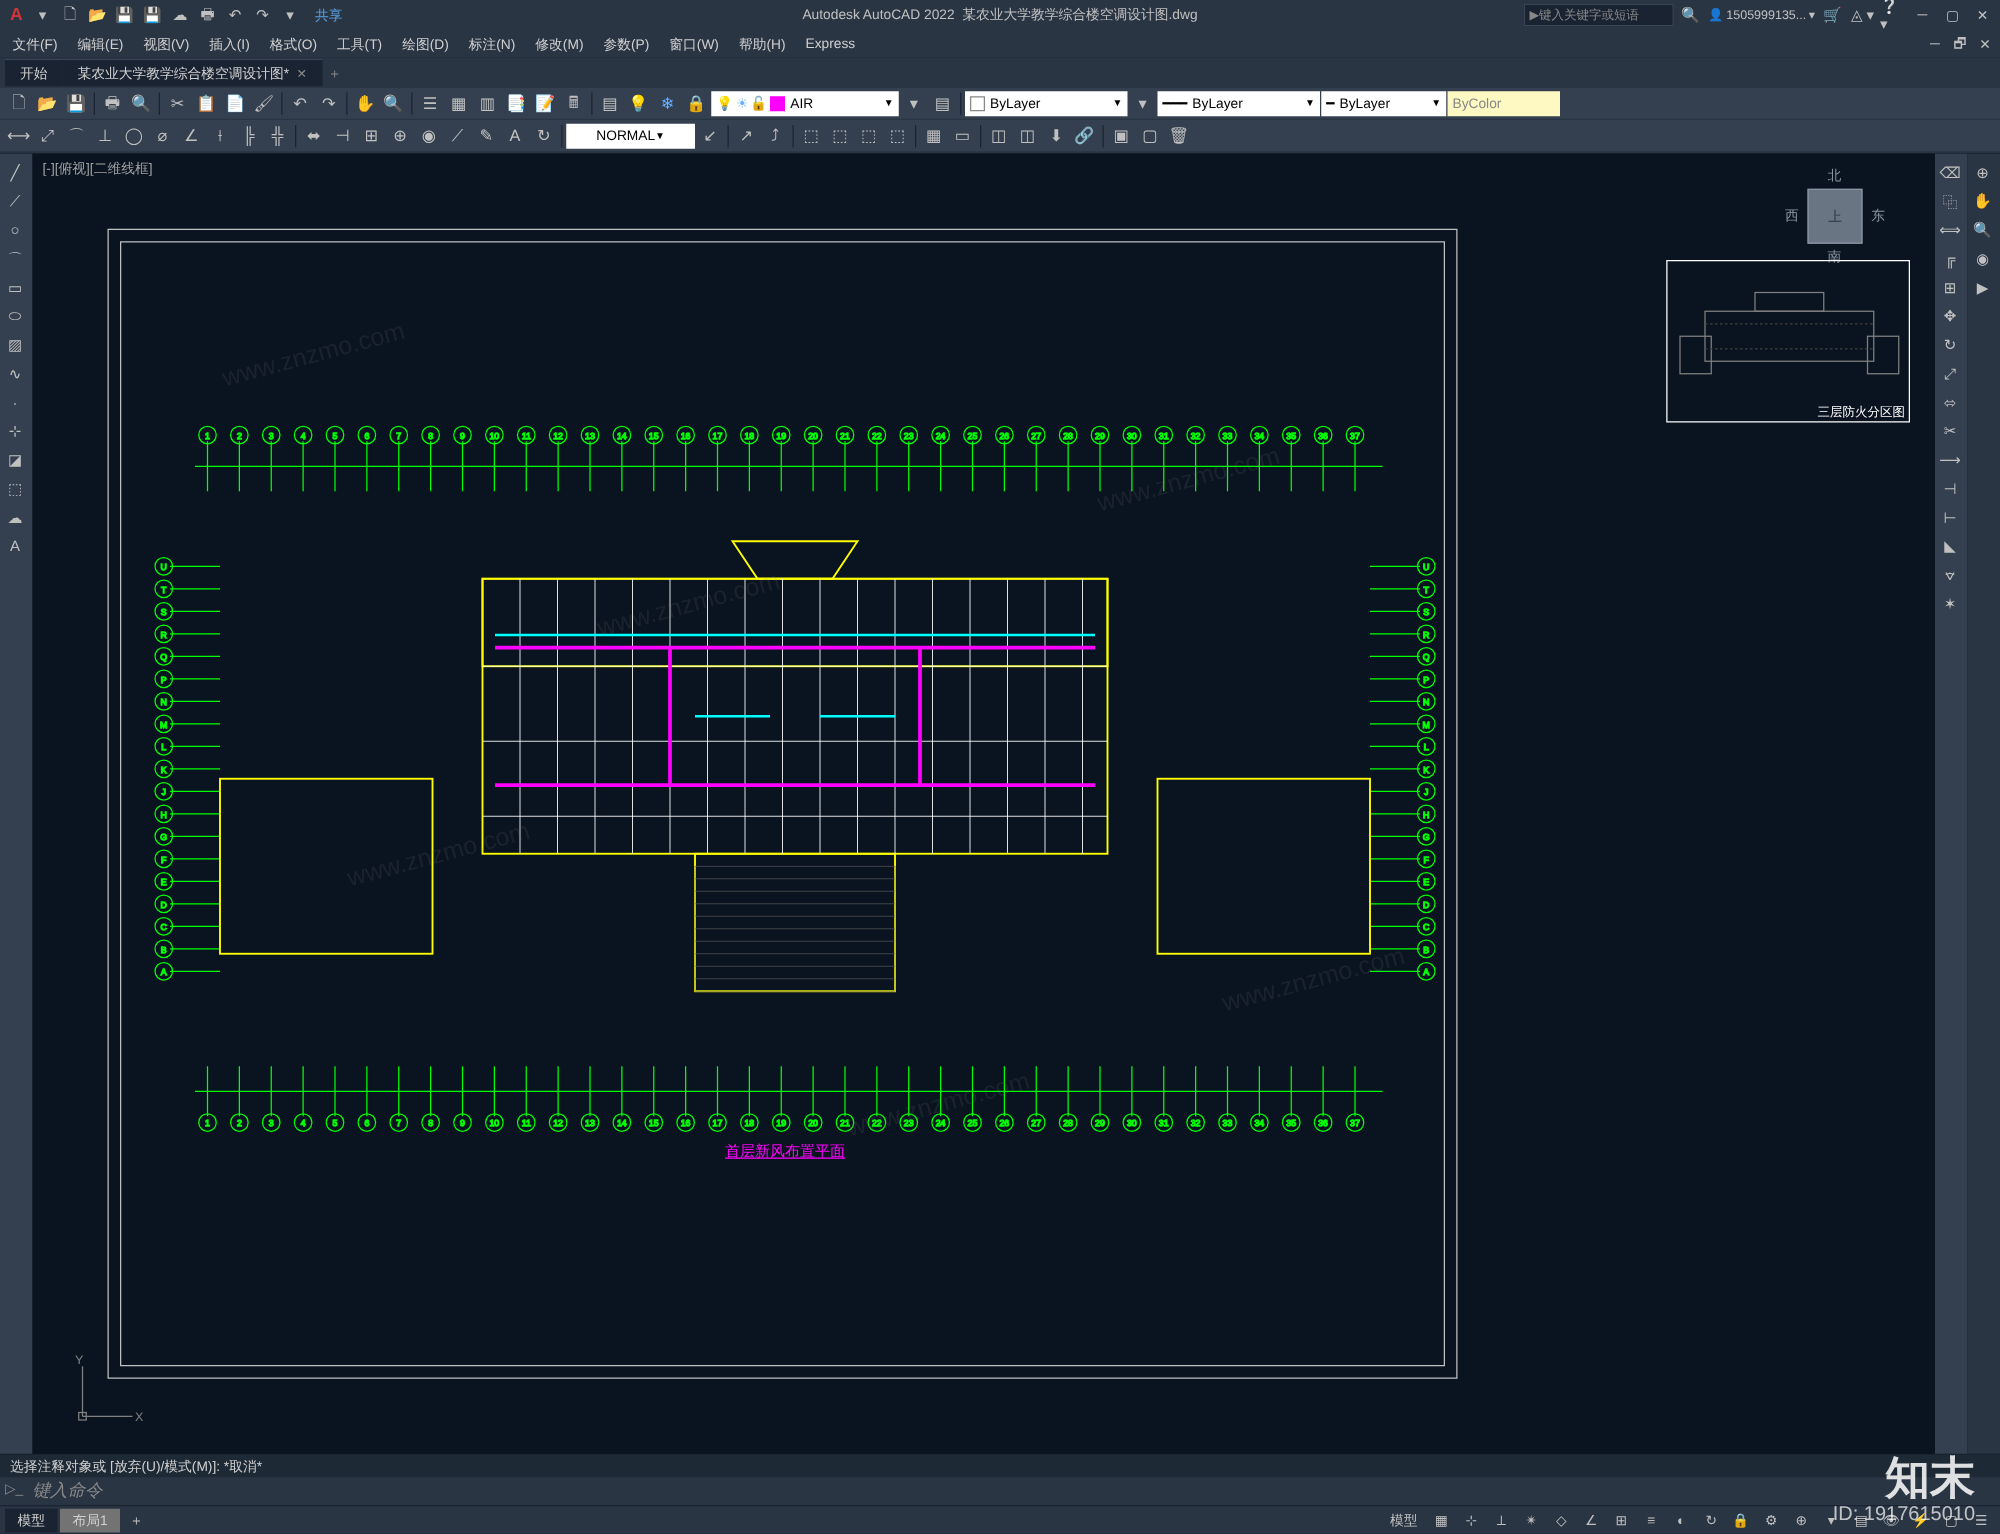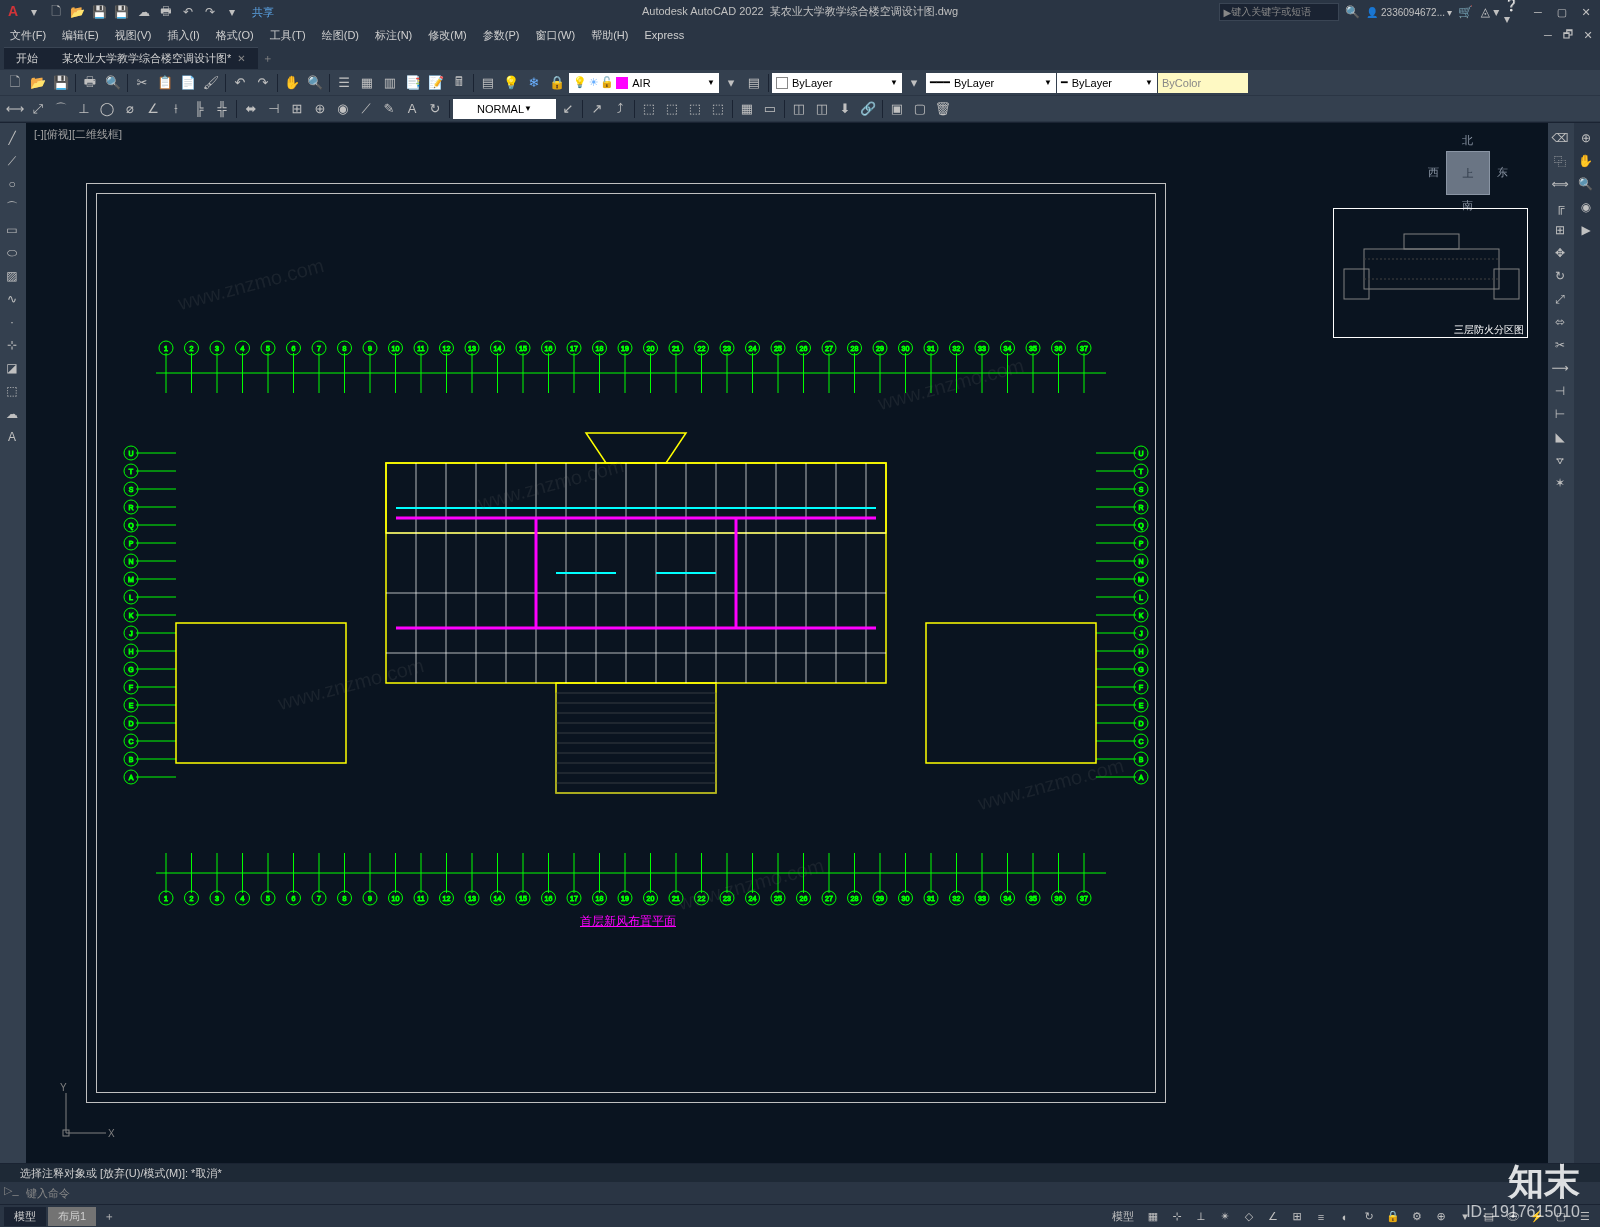--- a/index.html
+++ b/index.html
@@ -38,24 +38,24 @@
 .viewcube .dir{position:absolute;color:#8a95a4;font-size:11px}
 .right-tools{width:26px;background:#34404f;display:flex;flex-direction:column;padding:4px 0;gap:1px}
 .drawing{position:absolute;border:1px solid #fff;background:transparent}
 .outer-frame{left:60px;top:60px;width:1080px;height:920px;border:1px solid #c0c0c0}
 .inner-frame{left:70px;top:70px;width:1060px;height:900px;border:1px solid #c0c0c0}
 .drawing-title{position:absolute;color:#ff00ff;font-size:12px;text-decoration:underline}
 .inset-label{position:absolute;color:#fff;font-size:10px}
 .ucs{position:absolute;bottom:20px;left:30px}
 .ucs-line{stroke:#808080;stroke-width:1}
 .cmdarea{background:#2a3544;border-top:1px solid #1a2332}
-.cmd-hist{height:18px;padding:2px 20px;color:#d0d0d0;font-size:11px;background:#1e2936}
+.cmd-hist{height:18px;padding:2px 8px;color:#d0d0d0;font-size:11px;background:#1e2936}
 .cmd-input{height:22px;display:flex;align-items:center;padding:0 4px;background:#2a3544}
 .cmd-icon{width:18px;height:18px;color:#888;margin-right:4px}
-.cmd-text{color:#888;font-size:11px;}
+.cmd-text{color:#888;font-size:14px;font-style:italic}
 .statusbar{height:24px;background:#2a3544;display:flex;align-items:center;padding:0 4px;gap:2px;border-top:1px solid #1a2332}
 .status-tab{padding:2px 10px;background:#1a2332;color:#d0d0d0;font-size:11px;cursor:pointer}
 .status-btn{width:22px;height:20px;display:flex;align-items:center;justify-content:center;color:#c0c0c0;cursor:pointer;font-size:11px}
 .watermark{position:absolute;color:rgba(120,120,120,0.15);font-size:20px;pointer-events:none;transform:rotate(-15deg)}
 .logo-wm{position:absolute;bottom:20px;right:20px;color:#fff;font-size:36px;font-weight:bold;opacity:0.85}
 .id-wm{position:absolute;bottom:6px;right:20px;color:#fff;font-size:16px;opacity:0.7}
 svg{overflow:visible}
 </style>
 </head>
 <body>
@@ -72,21 +72,21 @@
   <div class="qat-btn">↶</div>
   <div class="qat-btn">↷</div>
   <div class="qat-btn">▾</div>
   <span class="share">共享</span>
   <div class="title-center">
     <span>Autodesk AutoCAD 2022</span>&nbsp;&nbsp;<span>某农业大学教学综合楼空调设计图.dwg</span>
   </div>
   <div class="title-right">
     <div class="search-top">▶ <span>键入关键字或短语</span></div>
     <div class="qat-btn">🔍</div>
-    <div class="user-badge">👤 <span>2336094672...</span> ▾</div>
+    <div class="user-badge">👤 <span>1505999135...</span> ▾</div>
     <div class="qat-btn">🛒</div>
     <div class="qat-btn">◬ ▾</div>
     <div class="qat-btn">❔ ▾</div>
     <div class="win-btn">─</div>
     <div class="win-btn">▢</div>
     <div class="win-btn">✕</div>
   </div>
 </div>
 
 <div class="menubar">

